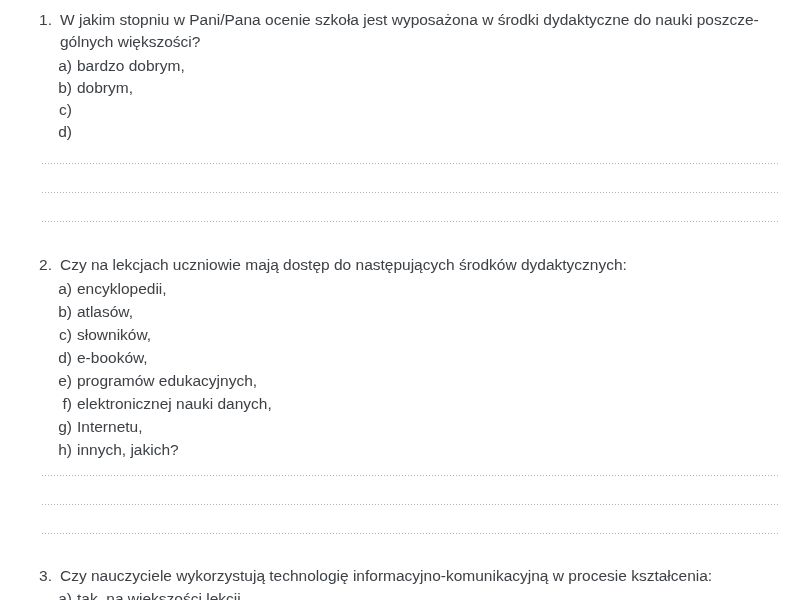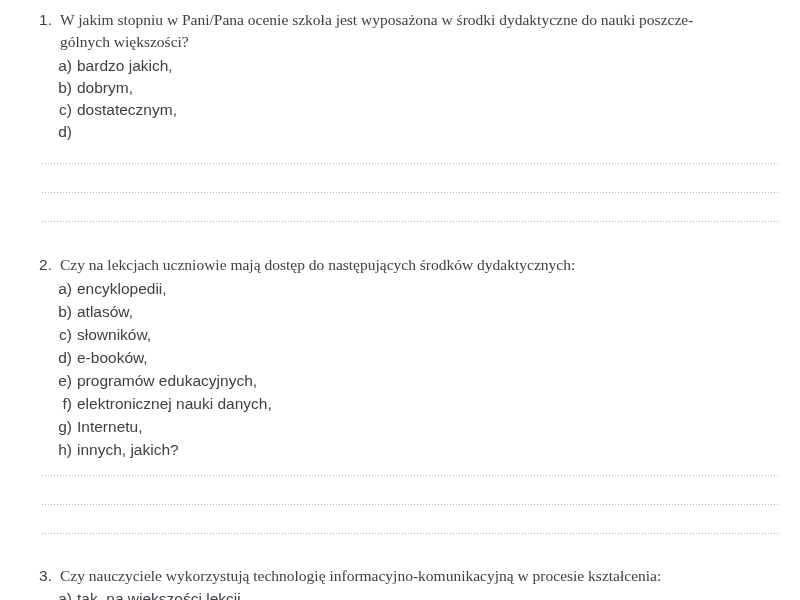--- a/index.html
+++ b/index.html
@@ -17,21 +17,21 @@
     overflow: hidden;
   }
   .q-row { display: flex; line-height: 22px; }
   .q-num {
     flex: none;
     width: 14px;
     text-align: right;
     line-height: 22px;
   }
   .q-body { margin-left: 8px; flex: 1; }
-  .q-line { line-height: 22px; white-space: nowrap; font-family: Liberation Serif, serif; }
+  .q-line { line-height: 22px; white-space: nowrap; }
 
   .options { margin-top: 2px; }
   .opt-row { display: flex; line-height: 22px; white-space: nowrap; }
   .options-q2 .opt-row { line-height: 23px; }
   .opt-letter { flex: none; width: 34px; text-align: right; }
   .opt-text { margin-left: 5px; }
 
   .answer-lines { margin-left: 4px; width: 737px; }
   .answer-line {
     height: 1px;
@@ -57,29 +57,28 @@
     <div class="q-row">
       <span class="q-num">1.</span>
       <div class="q-body">
         <div class="q-line">W jakim stopniu w Pani/Pana ocenie szkoła jest wyposażona w środki dydaktyczne do nauki poszcze-</div>
         <div class="q-line">gólnych większości?</div>
       </div>
     </div>
     <div class="options options-q1">
       <div class="opt-row">
         <span class="opt-letter">a)</span>
-        <span class="opt-text">bardzo jakich,</span>
+        <span class="opt-text">bardzo dobrym,</span>
       </div>
       <div class="opt-row">
         <span class="opt-letter">b)</span>
         <span class="opt-text">dobrym,</span>
       </div>
       <div class="opt-row">
         <span class="opt-letter">c)</span>
-        <span class="opt-text">dostatecznym,</span>
       </div>
       <div class="opt-row">
         <span class="opt-letter">d)</span>
       </div>
     </div>
     <div class="answer-lines">
       <div class="answer-line al-1-first"></div>
       <div class="answer-line al-rest"></div>
       <div class="answer-line al-rest"></div>
     </div>

